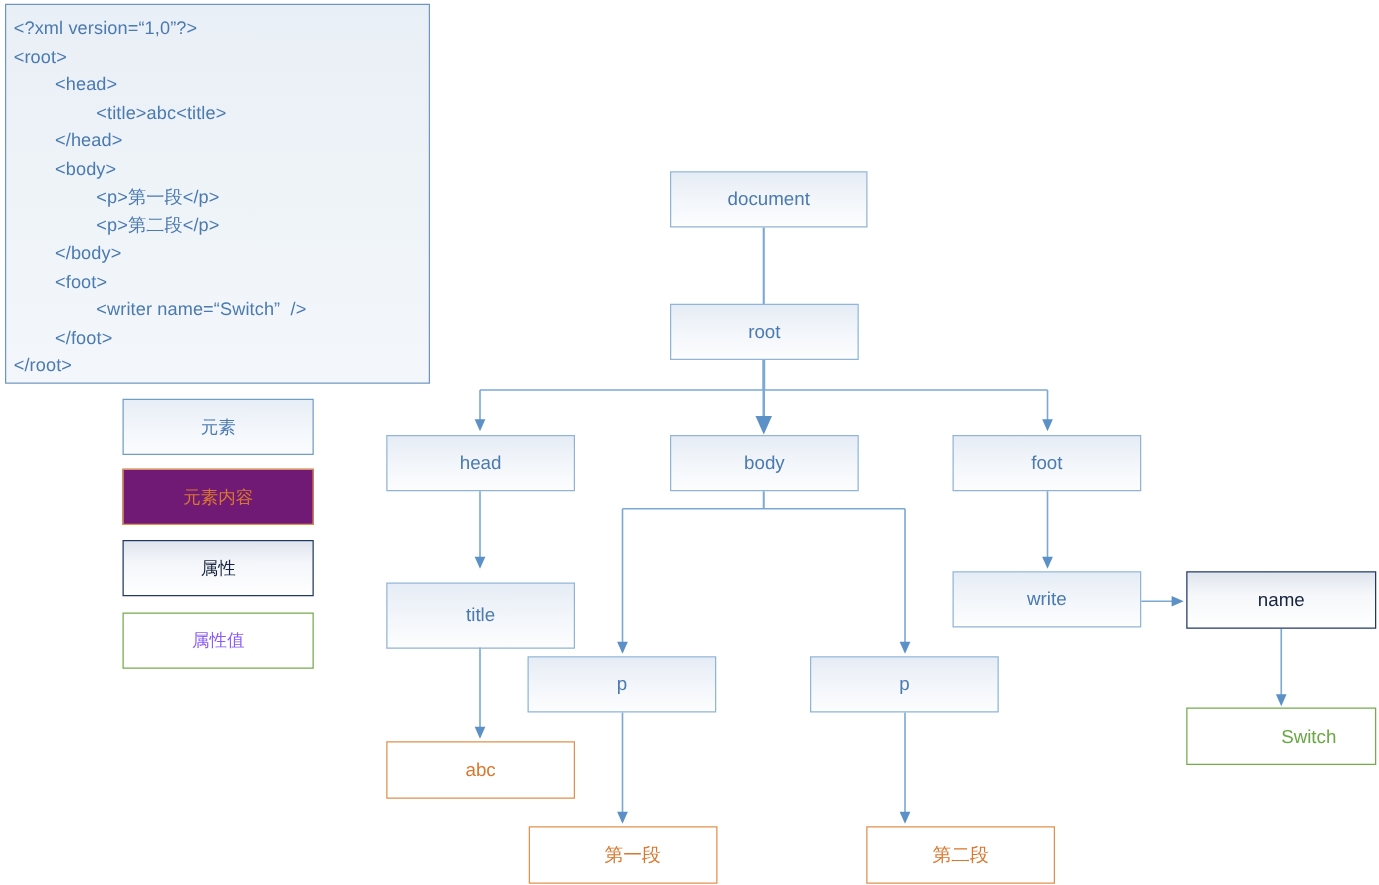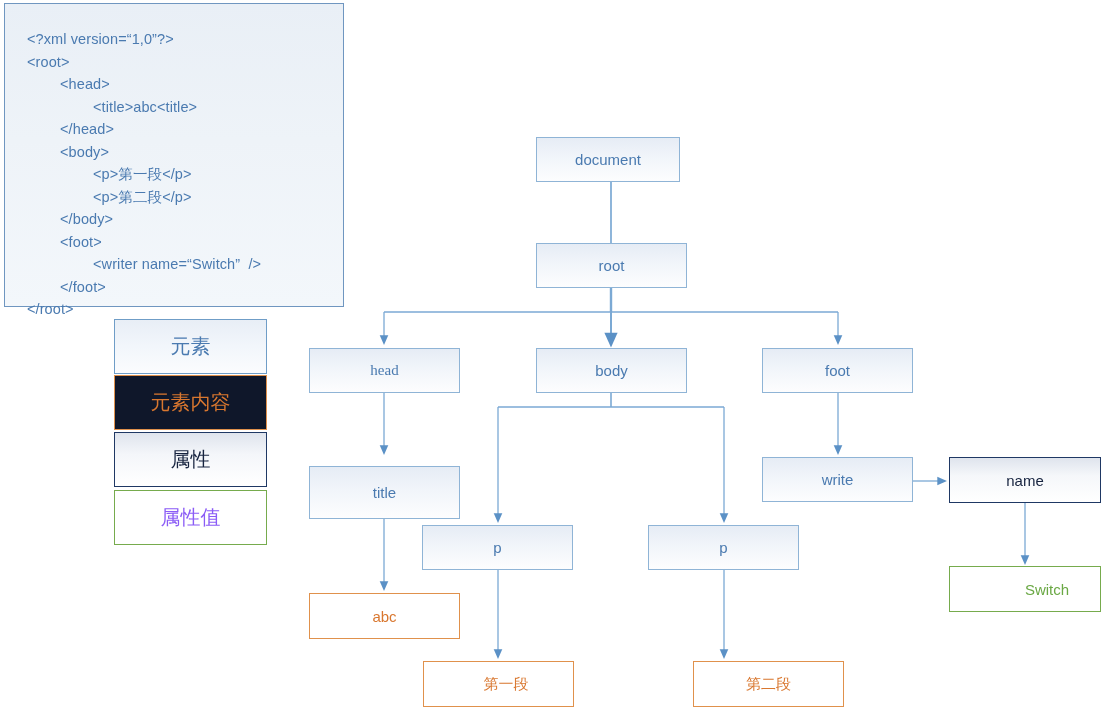--- a/index.html
+++ b/index.html
@@ -21,51 +21,50 @@
     left: 4px;
     top: 3px;
     width: 340px;
     height: 304px;
     box-sizing: border-box;
     border: 1px solid #6f96c0;
     background: linear-gradient(180deg, #e9eff6 0%, #eef3f8 45%, #f3f7fb 100%);
     padding: 8px 6px 6px 6px;
   }
   #xml-code {
-    margin: 16px;
+    margin: 0;
     font-family: "Liberation Sans", "DejaVu Sans", sans-serif;
     font-size: 14.5px;
     line-height: 22.5px;
     color: #4a7ab0;
     white-space: pre;
     letter-spacing: 0.1px;
   }
 
   
   .legend-box {
     position: absolute;
     width: 153px;
-    height: 55px;
+    height: 45px;
     box-sizing: border-box;
     display: flex;
     align-items: center;
     justify-content: center;
-    font-size: 20px;
-    margin-left: 16px;
+    font-size: 14px;
   }
   .lg-element {
     left: 98px; top: 319px;
     border: 1px solid #6f9dc7;
     background: linear-gradient(180deg, #e8eef6 0%, #f2f6fb 50%, #fbfcfe 100%);
     color: #4a7ab0;
   }
   .lg-content {
     left: 98px; top: 375px;
     border: 1px solid #e0914c;
-    background: #0f172a;
+    background: #701a75;
     color: #d9772f;
   }
   .lg-attr {
     left: 98px; top: 432px;
     border: 1.6px solid #1f3864;
     background: linear-gradient(180deg, #dfe4ed 0%, #f4f6fa 40%, #ffffff 100%);
     color: #16233f;
   }
   .lg-attrval {
     left: 98px; top: 490px;
@@ -180,29 +179,29 @@
     <path d="M498,570 L498,654" marker-end="url(#arw)" stroke-width="1.3"></path>
 
     <path d="M724,570 L724,654" marker-end="url(#arw)" stroke-width="1.3"></path>
 
     <path d="M913,481 L942,481" marker-end="url(#arwR)" stroke-width="1.3"></path>
 
     <path d="M1025,503 L1025,560" marker-end="url(#arw)" stroke-width="1.3"></path>
   </g>
 </svg>
 
-<div class="node element" style="left:536px; top:137px; width:144px; height:45px;">
+<div class="node element" style="left:536px; top:137px; width:158px; height:45px;">
   <span>document</span>
 </div>
 
 <div class="node element" style="left:536px; top:243px; width:151px; height:45px;">
   <span>root</span>
 </div>
 
-<div class="node element" style="left:309px; top:348px; width:151px; height:45px;font-family:Liberation Serif, serif;">
+<div class="node element" style="left:309px; top:348px; width:151px; height:45px;">
   <span>head</span>
 </div>
 
 <div class="node element" style="left:536px; top:348px; width:151px; height:45px;text-align:right;">
   <span>body</span>
 </div>
 
 <div class="node element" style="left:762px; top:348px; width:151px; height:45px;justify-content:center;">
   <span>foot</span>
 </div>

